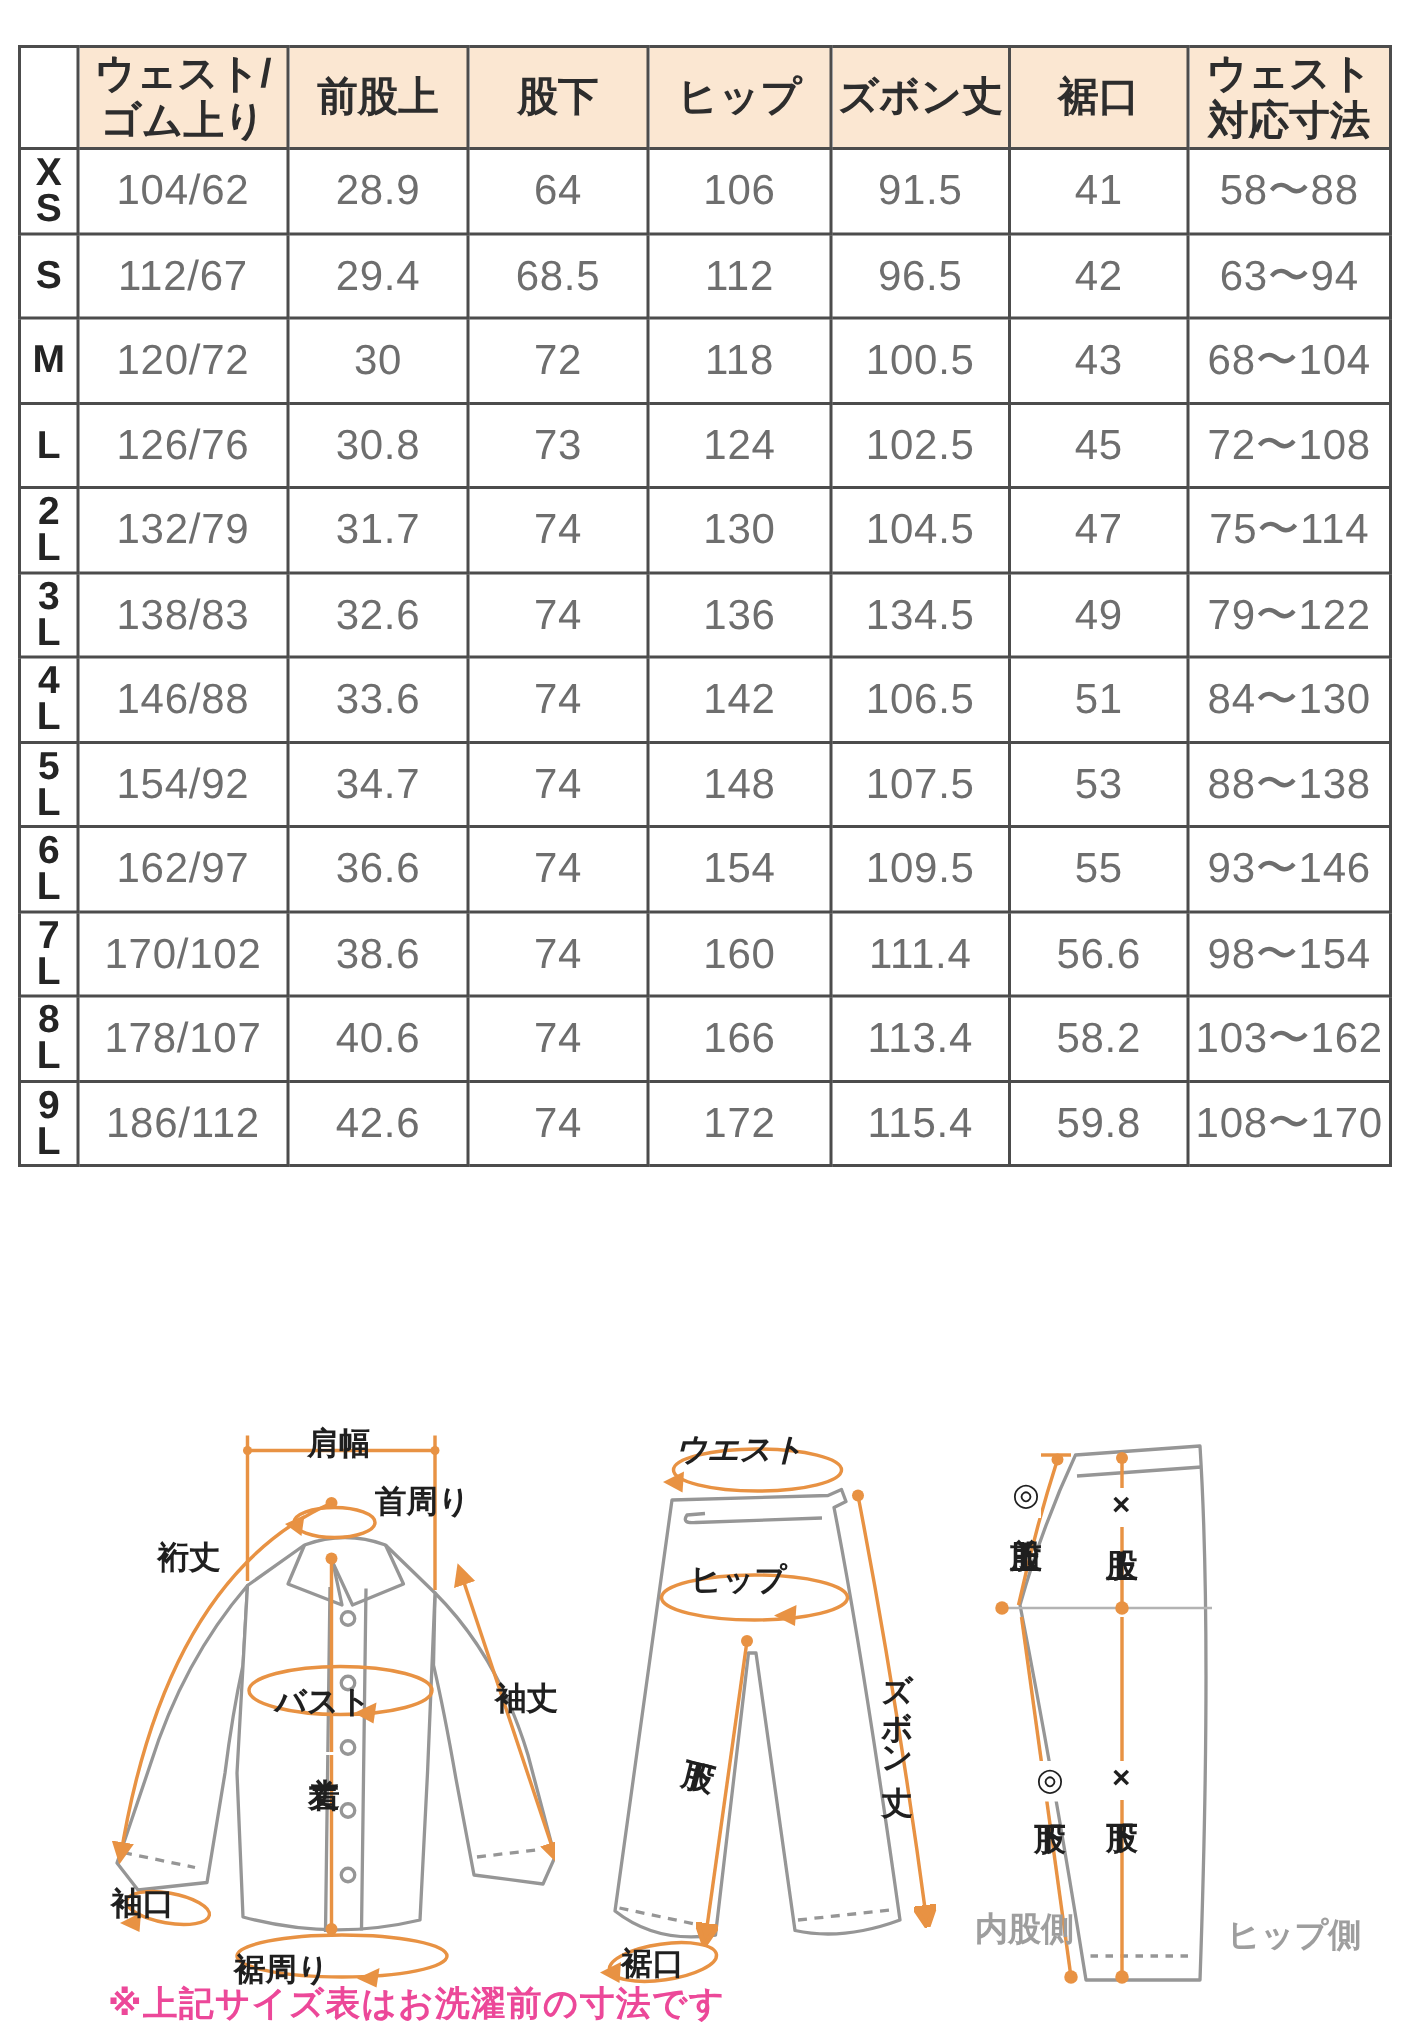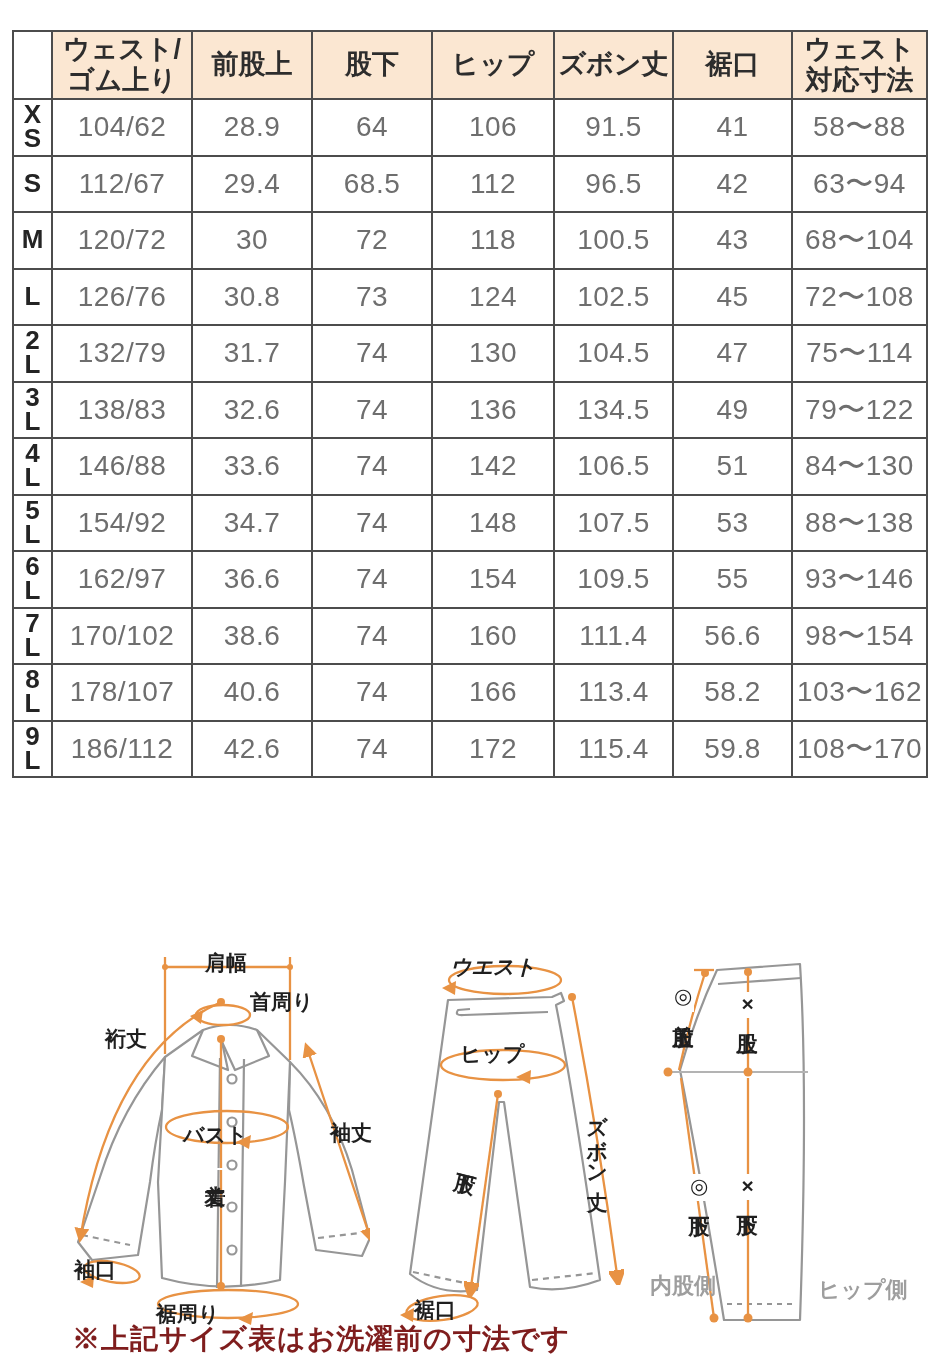--- a/index.html
+++ b/index.html
@@ -31,22 +31,22 @@
   
   .diagram{position:absolute;}
   .diagram svg{position:absolute;left:0;top:0;}
   .dlabel{
     position:absolute;font-size:21px;font-weight:bold;color:#1f1f1f;
     white-space:nowrap;line-height:1.05;z-index:3;
   }
   .vt{writing-mode:vertical-rl;text-orientation:upright;letter-spacing:1px;background:#ffffff;}
   .gray-label{color:#9e9e9e;font-size:22px;}
   .footnote{
-    position:absolute;left:72px;top:1320px;font-size:28px;font-weight:600;
-    color:#7f1d1d;letter-spacing:1px;z-index:4;font-family:Liberation Serif, serif;
+    position:absolute;left:72px;top:1320px;font-size:23px;font-weight:600;
+    color:#ec4899;letter-spacing:1px;z-index:4;
   }
 </style>
 </head>
 <body>
 
 <table class="size-table">
   <colgroup>
     <col style="width:39px">
       <col style="width:140px">
       <col style="width:120px">

